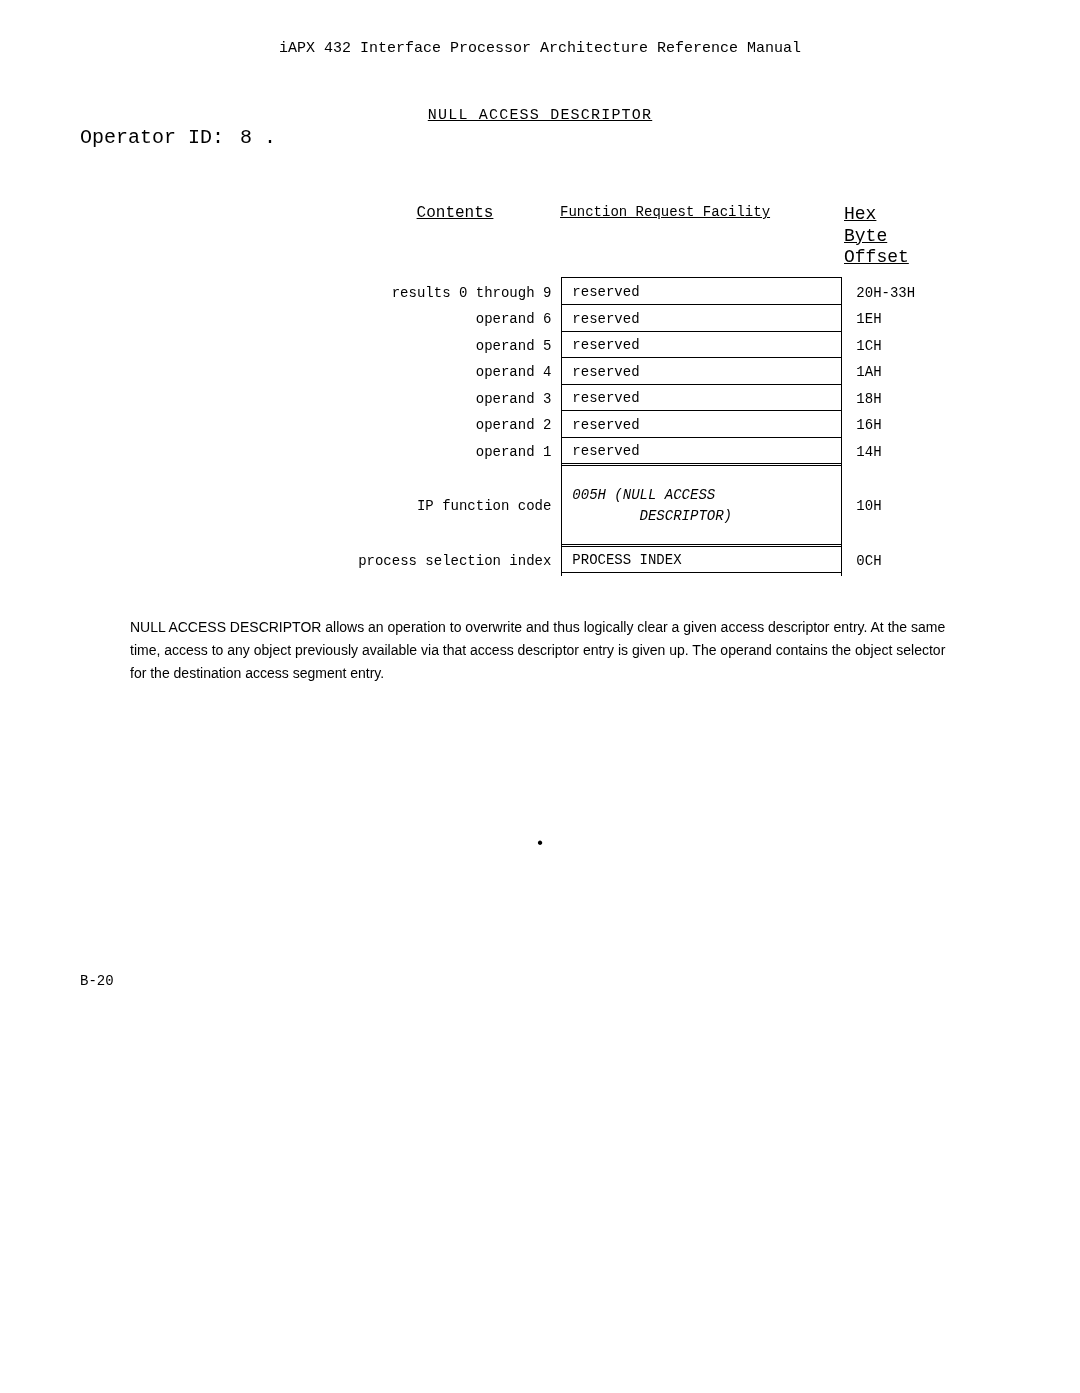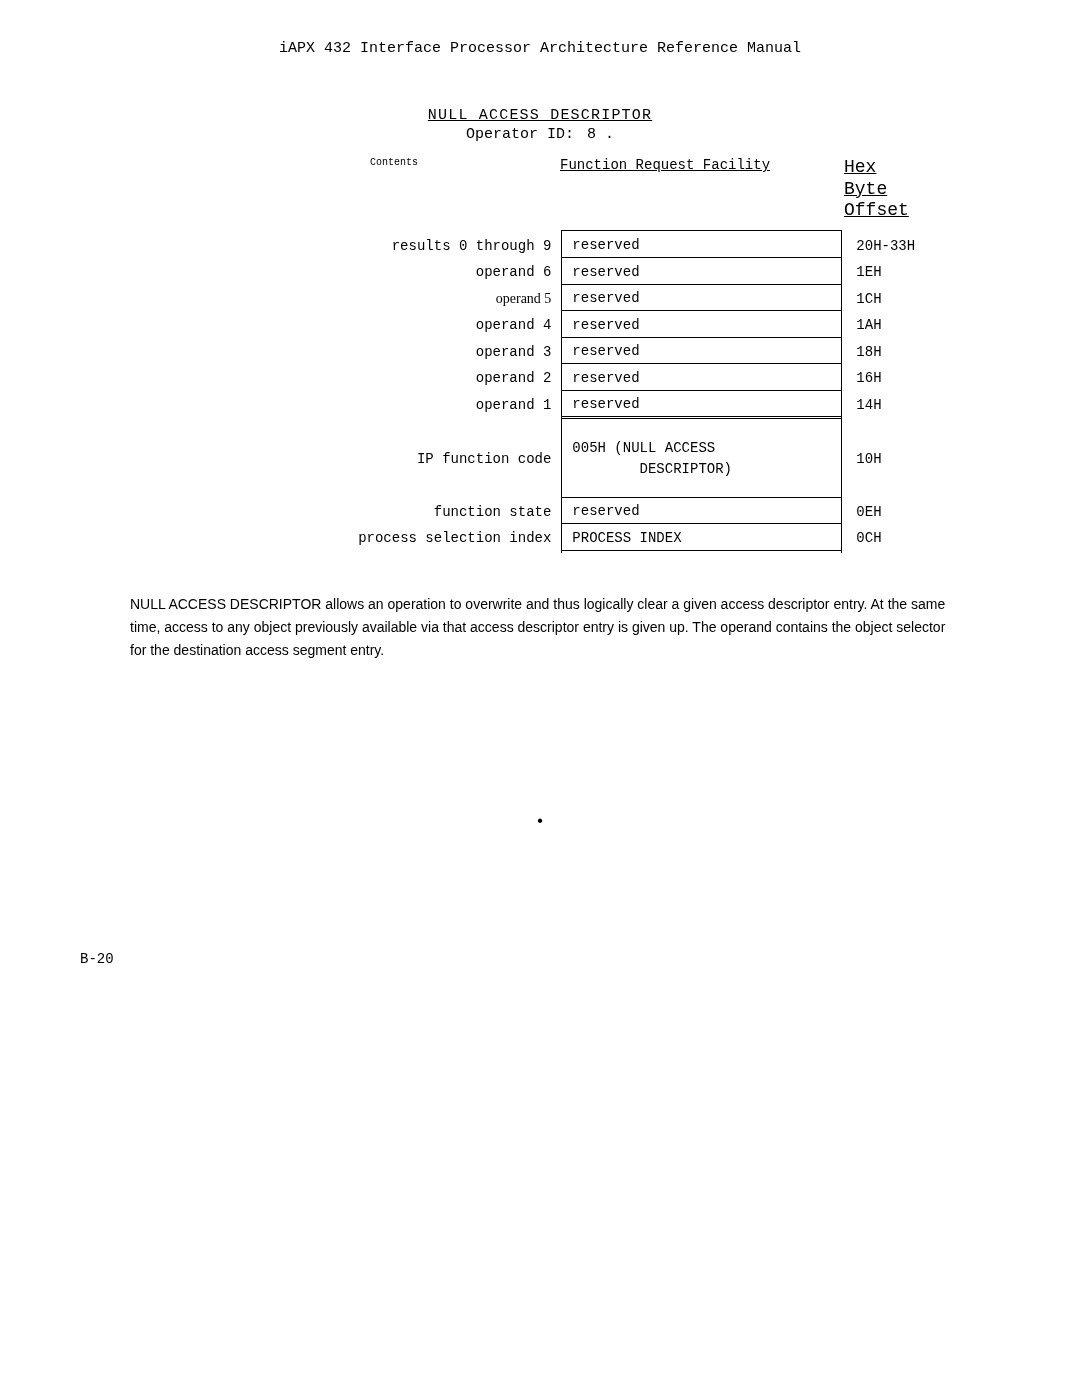--- a/index.html
+++ b/index.html
@@ -22,28 +22,28 @@
 <body>
 
 <div style="text-align:center; margin-bottom:50px;">
   <span>iAPX 432 Interface Processor Architecture Reference Manual</span>
 </div>
 
 <div style="text-align:center; margin-bottom:2px;">
   <span style="text-decoration:underline; font-size:15px; letter-spacing:0.08em;">NULL ACCESS DESCRIPTOR</span>
 </div>
 
-<div style="text-align:center; margin-bottom:14px; font-size:15px;">
+<div style="margin-bottom:55px; font-size:20px;">
   <span>Operator ID:</span>
   <span style="margin-left:4px;">8 .</span>
 </div>
 
 <div style="display:flex; justify-content:center; margin-bottom:8px; width:100%;">
   <div style="width:220px;"></div>
-  <div style="width:180px; text-align:left; padding-right:10px; font-size:10px; ">
+  <div style="width:180px; text-align:center; padding-right:10px; font-size:16px; text-decoration:underline;">
     <span>Contents</span>
   </div>
   <div style="width:280px; text-align:left; padding-left:10px; font-size:14px; text-decoration:underline;">
     <span>Function Request Facility</span>
   </div>
   <div style="width:100px; text-align:left; padding-left:14px; font-size:18px; text-decoration:underline; line-height:1.2;">
     <span>Hex Byte</span><br>
     <span>Offset</span>
   </div>
 </div>
@@ -94,21 +94,21 @@
 
       <tr>
         <td></td>
           <td></td>
         <td style="border-top:1px solid #000; border-left:1px solid #000; border-right:1px solid #000; height:2px; padding:0;"></td>
         <td></td>
       </tr>
 
       <tr>
         <td></td>
-        <td style="text-align:right; padding-right:10px; white-space:nowrap; vertical-align:middle;font-family:Liberation Serif, serif;">
+        <td style="text-align:right; padding-right:10px; white-space:nowrap; vertical-align:middle;">
           operand 5
         </td>
         <td style="border-left:1px solid #000; border-right:1px solid #000; padding:4px 10px; vertical-align:middle;">
           reserved
         </td>
         <td style="padding-left:14px; white-space:nowrap; vertical-align:middle;">
           1CH
         </td>
       </tr>
 
@@ -205,48 +205,36 @@
           <td></td>
         <td style="border-top:1px solid #000; border-left:1px solid #000; border-right:1px solid #000; height:2px; padding:0;"></td>
         <td></td>
       </tr>
 
       <tr>
         <td></td>
         <td style="text-align:right; padding-right:10px; white-space:nowrap; vertical-align:middle;">
           IP function code
         </td>
-        <td style="border-left:1px solid #000; border-right:1px solid #000; padding:17px 10px; vertical-align:middle; line-height:1.5;">
+        <td style="border-left:1px solid #000; border-right:1px solid #000; padding:17px 10px; vertical-align:middle; line-height:1.5;font-style:italic;">
           005H (NULL ACCESS<br>
           &nbsp;&nbsp;&nbsp;&nbsp;&nbsp;&nbsp;&nbsp;&nbsp;DESCRIPTOR)
         </td>
         <td style="padding-left:14px; white-space:nowrap; vertical-align:middle;">
           10H
         </td>
       </tr>
 
       <tr>
         <td></td>
           <td></td>
         <td style="border-top:1px solid #000; border-left:1px solid #000; border-right:1px solid #000; height:2px; padding:0;"></td>
         <td></td>
       </tr>
 
-      <tr>
-        <td></td>
-        <td style="text-align:right; padding-right:10px; white-space:nowrap; vertical-align:middle;">
-          function state
-        </td>
-        <td style="border-left:1px solid #000; border-right:1px solid #000; padding:4px 10px; vertical-align:middle;">
-          reserved
-        </td>
-        <td style="padding-left:14px; white-space:nowrap; vertical-align:middle;">
-          0EH
-        </td>
-      </tr>
 
       <tr>
         <td></td>
           <td></td>
         <td style="border-top:1px solid #000; border-left:1px solid #000; border-right:1px solid #000; height:2px; padding:0;"></td>
         <td></td>
       </tr>
 
       <tr>
         <td></td>

